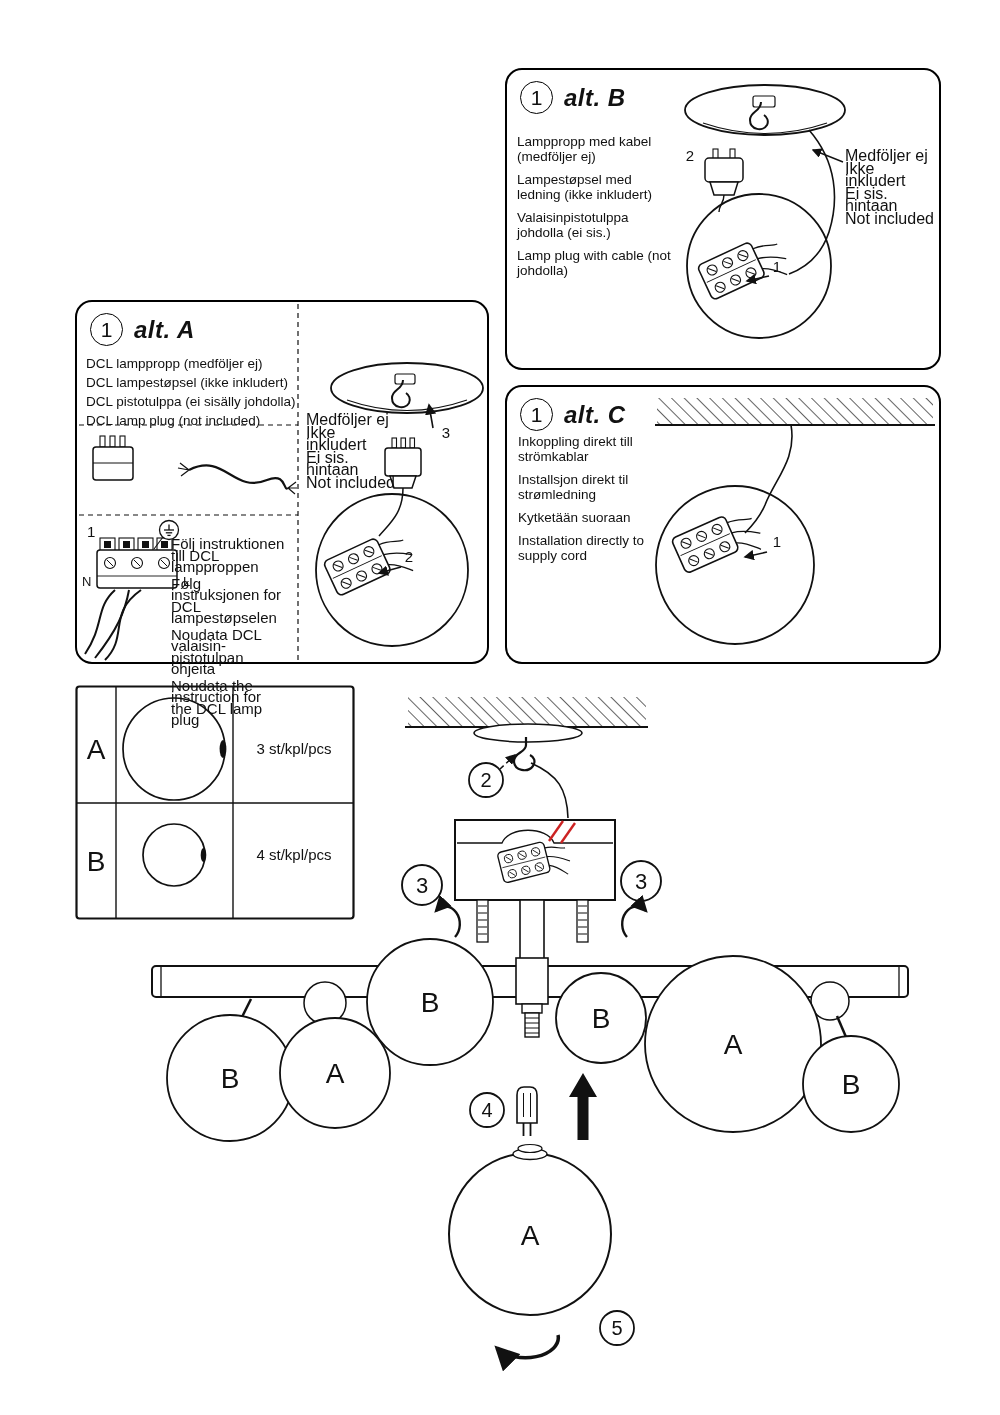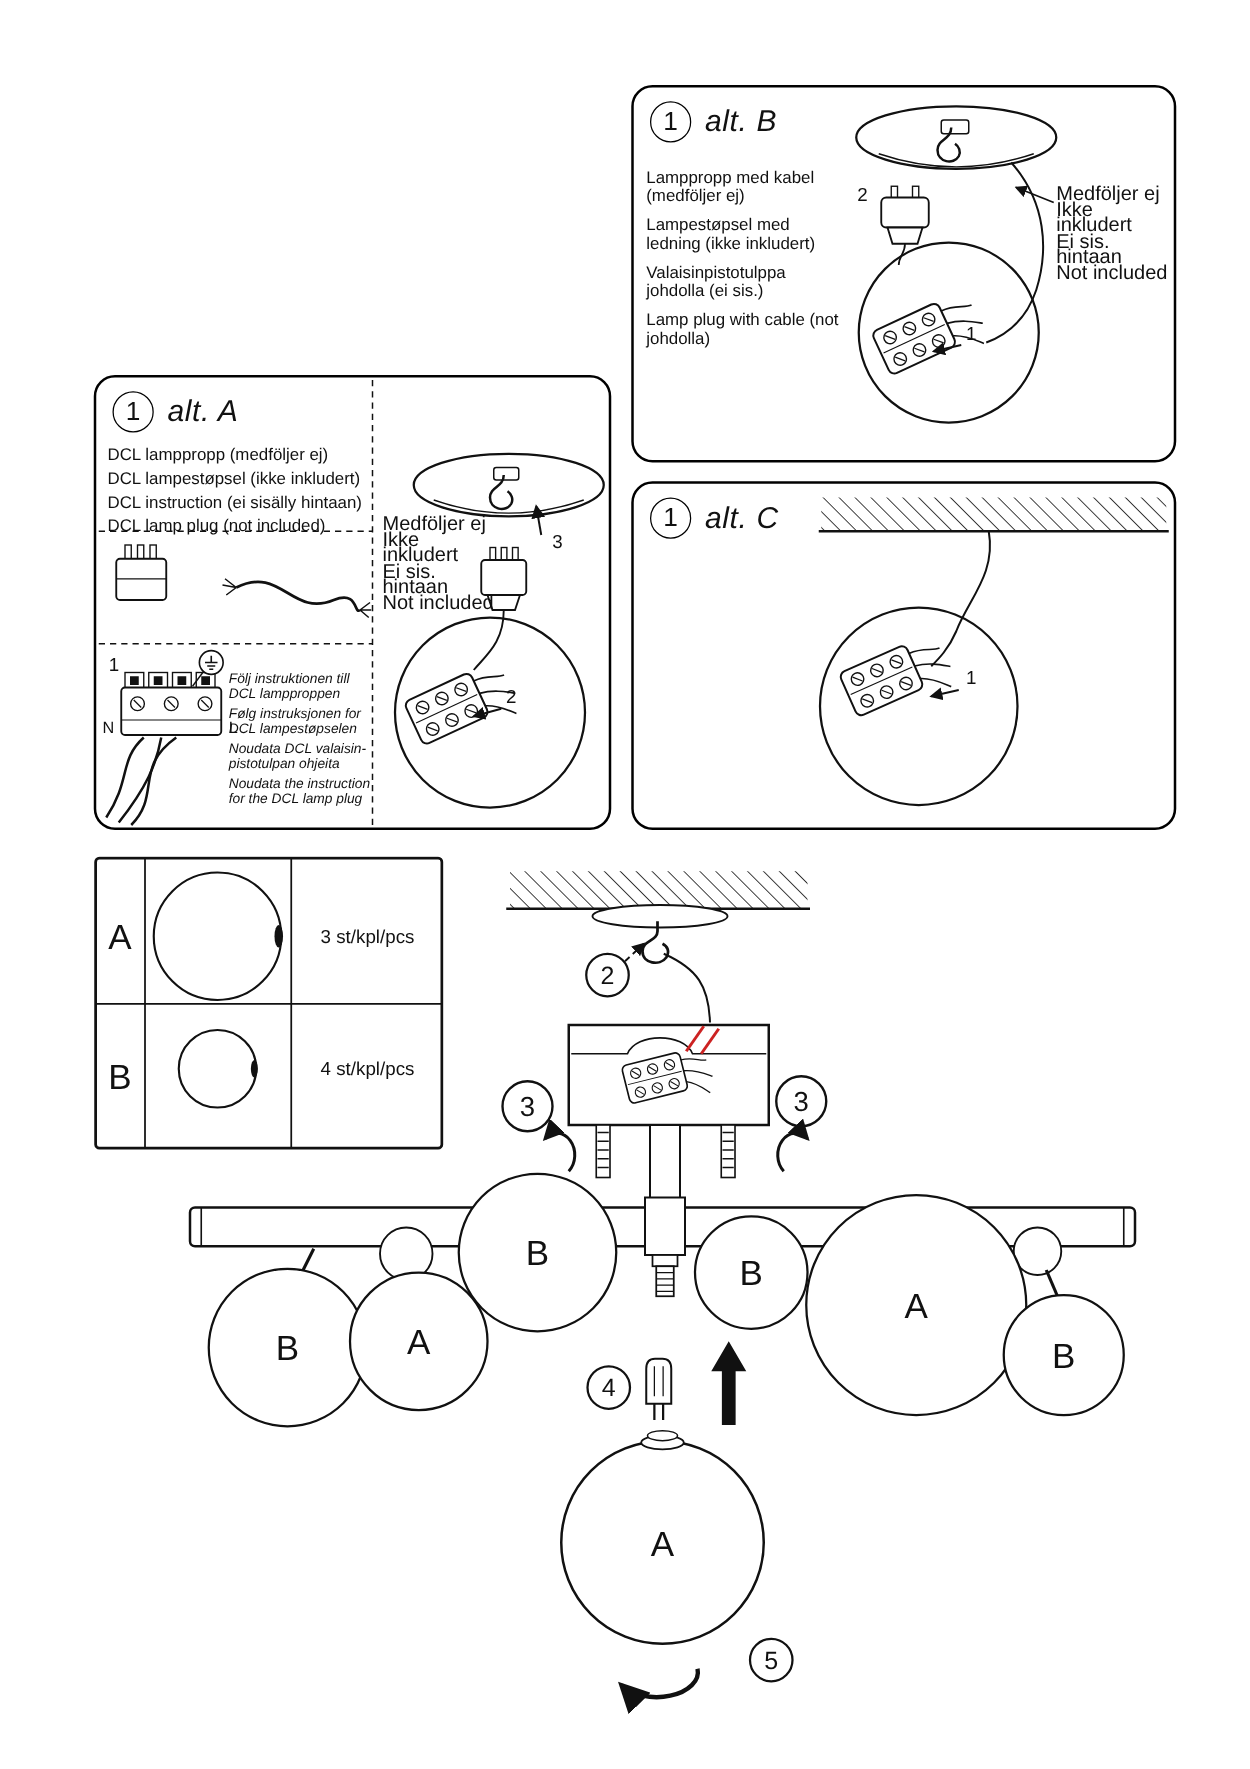--- a/index.html
+++ b/index.html
@@ -7,32 +7,32 @@
        font-family:"Liberation Sans",sans-serif;color:#111;overflow:hidden}
   .sheet{position:absolute;inset:0}
   .panel{position:absolute;border:2.2px solid #000;border-radius:17px;background:transparent}
   .panel-a{left:75px;top:300px;width:410px;height:360px}
   .panel-b{left:505px;top:68px;width:432px;height:298px}
   .panel-c{left:505px;top:385px;width:432px;height:275px}
   svg.illus{position:absolute;left:0;top:0;width:100%;height:100%;display:block}
   .step-row{position:absolute;left:13px;top:11px;display:flex;align-items:center;gap:11px;z-index:3}
   .step-circle{width:31px;height:31px;border:1.8px solid #000;border-radius:50%;
                display:flex;align-items:center;justify-content:center;font-size:21px;background:#fff}
-  .panel-title{font-style:italic;font-weight:400;font-size:24px;letter-spacing:.5px}
+  .panel-title{font-style:italic;font-weight:700;font-size:24px;letter-spacing:.5px}
   .desc{position:absolute;z-index:3;font-size:13.5px;line-height:15px}
   .desc p{margin:0 0 8px 0}
   .desc-a{left:9px;top:52px;width:215px;line-height:19px}
   .desc-a p{margin:0}
   .desc-b{left:10px;top:64px;width:158px}
   .desc-c{left:11px;top:47px;width:152px}
   .note{position:absolute;z-index:3;font-size:16px;line-height:12.5px}
   .note-b{left:338px;top:80px;width:92px}
   .note-a{left:229px;top:112px;width:92px}
-  .instructions{position:absolute;left:106px;top:236px;width:114px;font-size:11px;
-                font-style:italic;line-height:11.5px;z-index:3}
+  .instructions{position:absolute;left:94px;top:236px;width:114px;font-size:15px;
+                line-height:11.5px;z-index:3}
   .instructions p{margin:0 0 5px 0}
   .parts-table{position:absolute;left:75px;top:685px;width:280px;height:235px}
   .parts-table svg{display:block;width:100%;height:100%}
   .main-illus{position:absolute;left:0;top:685px;width:1000px;height:730px}
   svg text{font-family:"Liberation Sans",sans-serif;fill:#111}
 </style>
 </head>
 <body>
 
 <div class="sheet">
@@ -202,21 +202,21 @@
     </svg>
     <div class="step-row">
       <div class="step-circle">
           <span>1</span>
         </div>
       <div class="panel-title">alt. A</div>
     </div>
     <div class="desc desc-a">
       <p>DCL lamppropp (medföljer ej)</p>
       <p>DCL lampestøpsel (ikke inkludert)</p>
-      <p>DCL instruction (ei sisälly hintaan)</p>
+      <p>DCL pistotulppa (ei sisälly johdolla)</p>
       <p>DCL lamp plug (not included)</p>
     </div>
     <div class="instructions">
       <p>Följ instruktionen till DCL lampproppen</p>
       <p>Følg instruksjonen for DCL lampestøpselen</p>
       <p>Noudata DCL valaisin-pistotulpan ohjeita</p>
       <p>Noudata the instruction for the DCL lamp plug</p>
     </div>
     <div class="note note-a">
       <div>Medföljer ej</div>
@@ -263,20 +263,26 @@
       </g>
       <text x="270" y="160" text-anchor="middle" font-size="15">1</text>
       <line x1="260" y1="165" x2="238" y2="170" stroke="#111" stroke-width="1.5" marker-end="url(#ahC)"></line>
     </svg>
     <div class="step-row">
       <div class="step-circle">
           <span>1</span>
         </div>
       <div class="panel-title">alt. C</div>
     </div>
+    <div class="desc desc-c">
+      <p>Inkoppling direkt till strömkablar</p>
+      <p>Installsjon direkt til strømledning</p>
+      <p>Kytketään suoraan</p>
+      <p>Installation directly to supply cord</p>
+    </div>
   </section>
 
   <div class="parts-table">
     <svg viewBox="0 0 280 235">
       <rect x="1.5" y="1.5" width="277" height="232" rx="3" fill="#fff" stroke="#111" stroke-width="2.2"></rect>
       <line x1="41" y1="2" x2="41" y2="233" stroke="#111" stroke-width="1.4"></line>
       <line x1="158" y1="2" x2="158" y2="233" stroke="#111" stroke-width="1.4"></line>
       <line x1="2" y1="118" x2="278" y2="118" stroke="#111" stroke-width="1.4"></line>
       <text x="21" y="74" text-anchor="middle" font-size="28">A</text>
       <circle cx="99" cy="64" r="51" fill="#fff" stroke="#111" stroke-width="1.7"></circle>

